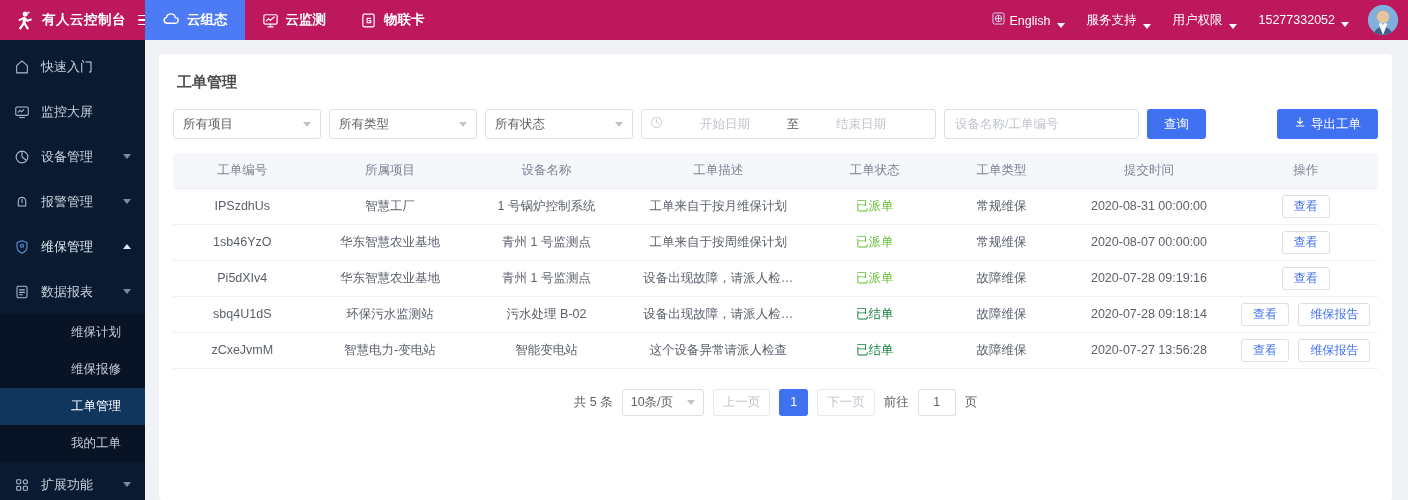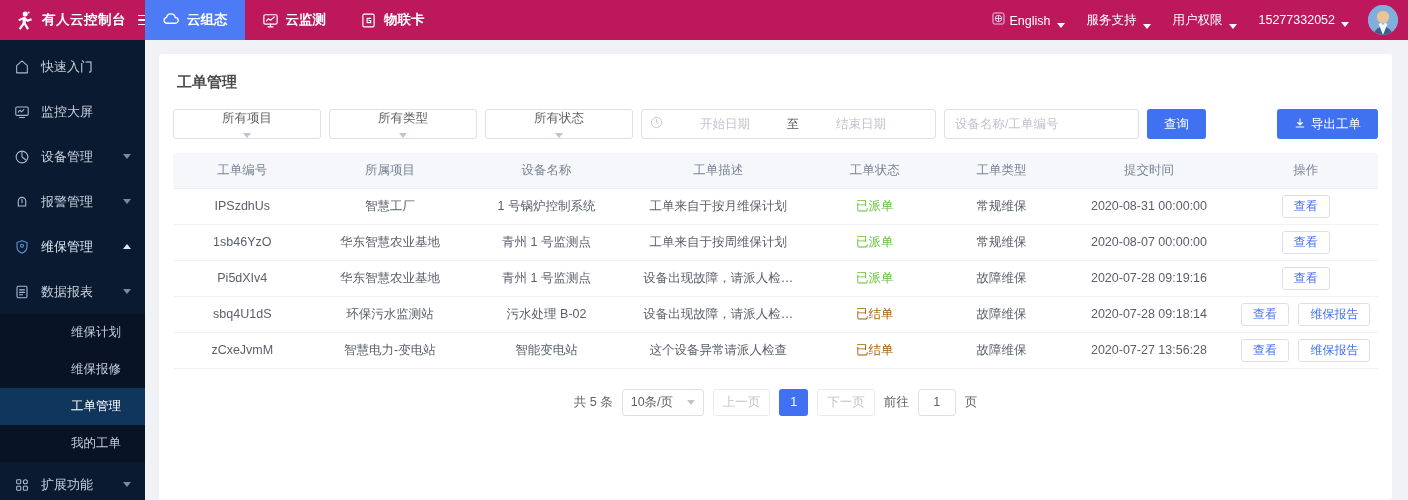--- a/index.html
+++ b/index.html
@@ -109,62 +109,62 @@
     padding: 19px 4px 17px 4px;
   }
 
   
   .filters { display: flex; align-items: center; gap: 8px; padding-bottom: 14px; }
   .ctrl {
     height: 30px; border: 1px solid #dcdfe6; border-radius: 3px;
     background: #fff; display: flex; align-items: center;
     font-size: 12.5px; color: #606266; position: relative;
   }
-  .select { width: 148px; padding: 0 9px; cursor: pointer; flex-direction: column; }
+  .select { width: 148px; padding: 0 9px; cursor: pointer; }
   .select .val { flex: 1 1 auto; color: #606266; }
   .sel-caret {
     width: 0; height: 0; border-left: 4px solid transparent;
     border-right: 4px solid transparent; border-top: 5px solid #c0c4cc;
   }
   .daterange { width: 295px; padding: 0 8px; gap: 6px; }
   .daterange .ph { color: #c0c4cc; font-size: 12.5px; text-align: center; }
   .daterange .ph.start { width: 112px; }
   .daterange .ph.end { width: 112px; }
   .daterange .sep { color: #555; font-size: 12px; }
   .searchbox { width: 195px; padding: 0 10px; }
   .searchbox input {
     border: none; outline: none; width: 100%;
     font-size: 12.5px; color: #606266;
     font-family: inherit; background: transparent;
   }
   .searchbox input::placeholder { color: #c0c4cc; }
   .btn-primary {
     height: 30px; padding: 0 17px; border: none; border-radius: 3px;
     background: #4071f0; color: #fff; font-size: 12.5px; cursor: pointer;
-    font-family: Liberation Sans, sans-serif; display:flex; align-items:center; gap:5px;
+    font-family: Liberation Serif, serif; display:flex; align-items:center; gap:5px;
     white-space: nowrap;
   }
   .btn-export { margin-left: auto; }
 
   
   table { width: 100%; border-collapse: collapse; table-layout: fixed; }
   thead th {
     background: #f5f7fa; color: #7b8494; font-weight: 400;
     font-size: 12.5px; height: 35px; text-align: center;
     border-bottom: 1px solid #ebeef5;
   }
   thead th:first-child { border-radius: 3px 0 0 3px; }
   thead th:last-child { border-radius: 0 3px 3px 0; }
   tbody td {
     height: 36px; text-align: center; font-size: 12.5px;
     color: #5a5f6b; border-bottom: 1px solid #f0f1f3;
     overflow: hidden; text-overflow: ellipsis; white-space: nowrap;
   }
   .st-green { color: #67c23a; }
-  .st-gray { color: #a16207; }
+  .st-gray { color: #15803d; }
   .btn-sm {
     display: inline-flex; align-items: center; justify-content: center;
     height: 23px; padding: 0 11px; margin: 0 3px;
     border: 1px solid #dcdfe6; border-radius: 3px;
     background: #fff; color: #4071f0; font-size: 12px; cursor: pointer;
     font-family: inherit;
   }
 
   
   .pager {

